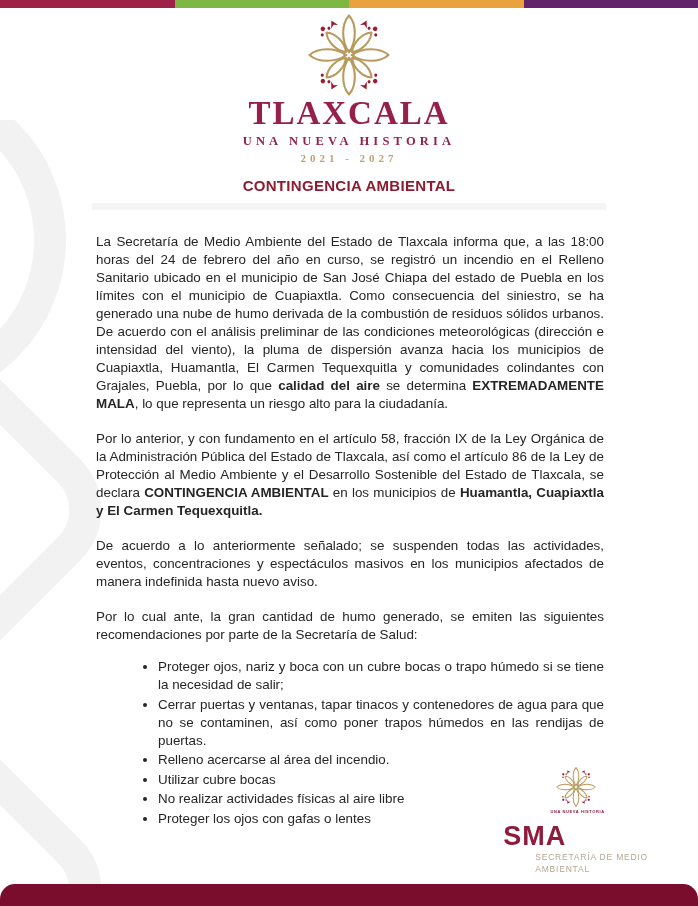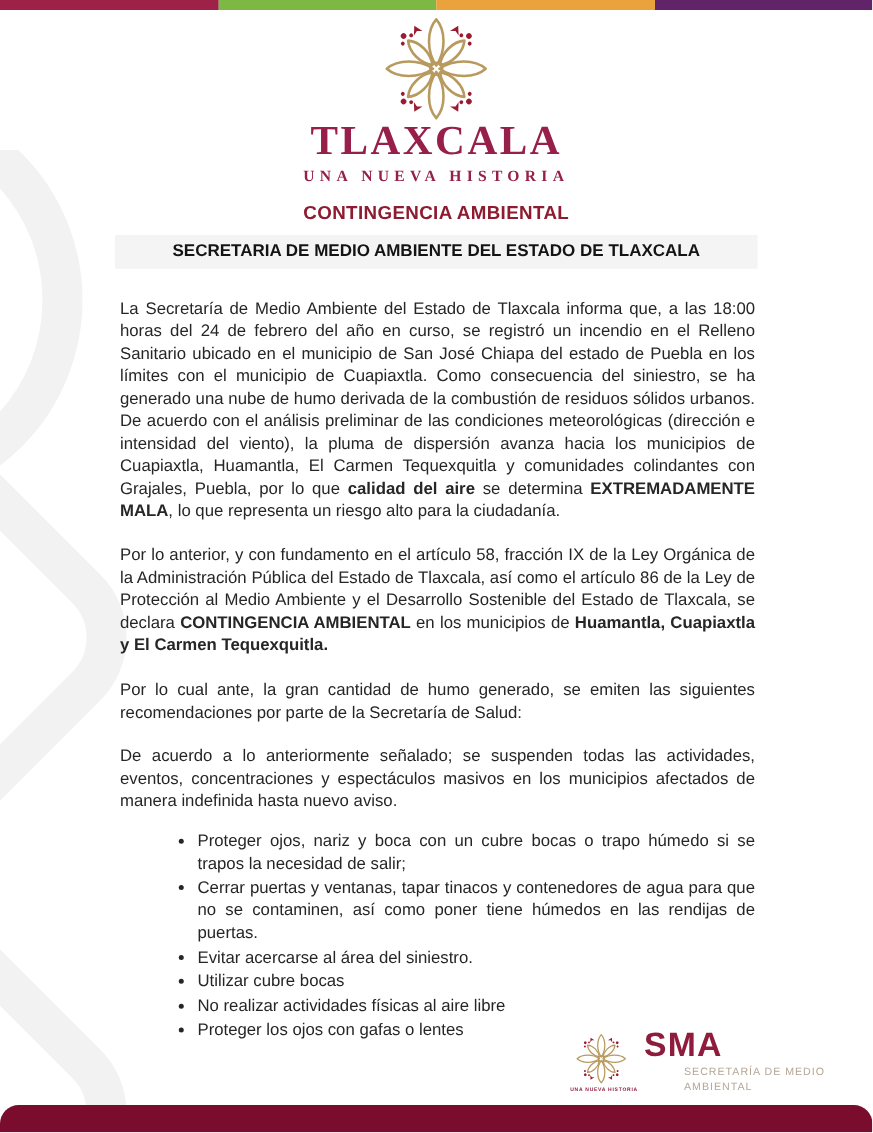--- a/index.html
+++ b/index.html
@@ -49,22 +49,22 @@
   }
   
   .content{margin:23px 94px 0 96px;font-size:13.4px;line-height:1.345;text-align:justify;}
   .content p{margin:4px 0 17px 0;}
   .section-heading{font-weight:bold;margin:28px 0 16px 0;text-align:left;}
   .content ul{margin:-3px 0 0 0;padding-left:62px;}
   .content li{margin-bottom:1.5px;}
   b{font-weight:bold;}
   
   .sma-block{
-    position:absolute;right:38px;bottom:30px;z-index:2;
-    display:flex;align-items:center;gap:9px;
+    position:absolute;right:50px;bottom:30px;z-index:2;
+    display:flex;align-items:center;gap:9px;flex-direction:column;
   }
   .sma-logo-col{text-align:center;width:50px;}
   .sma-flower{width:46px;height:42px;display:block;margin:0 auto;}
   .sma-tiny{font-size:4px;letter-spacing:.6px;color:#8e1c3c;font-weight:bold;white-space:nowrap;margin-top:1px;}
   .sma-acronym{font-weight:bold;font-size:27px;line-height:1;color:#8e1c3c;letter-spacing:1px;}
   .sma-dept{font-size:8.5px;letter-spacing:.8px;color:#b4a694;line-height:1.4;margin-top:2px;margin-left:32px;}
   
   .footer-bar{
     position:absolute;left:0;right:0;bottom:0;height:22px;z-index:2;
     border-radius:15px 15px 0 0;
@@ -134,43 +134,43 @@
   </svg>
 
   <div class="content-root">
 
     <div class="logo-block">
       <svg class="flower-logo" viewBox="0 0 100 100">
           <use href="#flower"></use>
         </svg>
       <div class="wordmark">TLAXCALA</div>
       <div class="logo-tagline">UNA NUEVA HISTORIA</div>
+      <div class="logo-period">2021 - 2027</div>
     </div>
 
     <div class="doc-title">CONTINGENCIA AMBIENTAL</div>
 
     <div class="issuer">
-      <div>SECRETARIA DE MEDIO AMBIENTE DEL ESTADO DE TLAXCALA</div>
     </div>
 
     <div class="content">
 
       <p><span>La Secretaría de Medio Ambiente del Estado de Tlaxcala informa que, a las 18:00 horas del 24 de febrero del año en curso, se registró un incendio en el Relleno Sanitario ubicado en el municipio de San José Chiapa del estado de Puebla en los límites con el municipio de Cuapiaxtla. Como consecuencia del siniestro, se ha generado una nube de humo derivada de la combustión de residuos sólidos urbanos. De acuerdo con el análisis preliminar de las condiciones meteorológicas (dirección e intensidad del viento), la pluma de dispersión avanza hacia los municipios de Cuapiaxtla, Huamantla, El Carmen Tequexquitla y comunidades colindantes con Grajales, Puebla, por lo que </span><b>calidad del aire</b><span> se determina </span><b>EXTREMADAMENTE MALA</b><span>, lo que representa un riesgo alto para la ciudadanía.</span></p>
 
       <p><span>Por lo anterior, y con fundamento en el artículo 58, fracción IX de la Ley Orgánica de la Administración Pública del Estado de Tlaxcala, así como el artículo 86 de la Ley de Protección al Medio Ambiente y el Desarrollo Sostenible del Estado de Tlaxcala, se declara </span><b>CONTINGENCIA AMBIENTAL</b><span> en los municipios de </span><b>Huamantla, Cuapiaxtla y El Carmen Tequexquitla.</b></p>
 
 
+      <p>De acuerdo a lo anteriormente señalado; se suspenden todas las actividades, eventos, concentraciones y espectáculos masivos en los municipios afectados de manera indefinida hasta nuevo aviso.</p>
+
       <p>Por lo cual ante, la gran cantidad de humo generado, se emiten las siguientes recomendaciones por parte de la Secretaría de Salud:</p>
 
-      <p>De acuerdo a lo anteriormente señalado; se suspenden todas las actividades, eventos, concentraciones y espectáculos masivos en los municipios afectados de manera indefinida hasta nuevo aviso.</p>
-
       <ul>
-        <li>Proteger ojos, nariz y boca con un cubre bocas o trapo húmedo si se trapos la necesidad de salir;</li>
-        <li>Cerrar puertas y ventanas, tapar tinacos y contenedores de agua para que no se contaminen, así como poner tiene húmedos en las rendijas de puertas.</li>
-        <li>Evitar acercarse al área del siniestro.</li>
+        <li>Proteger ojos, nariz y boca con un cubre bocas o trapo húmedo si se tiene la necesidad de salir;</li>
+        <li>Cerrar puertas y ventanas, tapar tinacos y contenedores de agua para que no se contaminen, así como poner trapos húmedos en las rendijas de puertas.</li>
+        <li>Relleno acercarse al área del incendio.</li>
         <li>Utilizar cubre bocas</li>
         <li>No realizar actividades físicas al aire libre</li>
         <li>Proteger los ojos con gafas o lentes</li>
       </ul>
 
     </div>
   </div>
 
   <div class="sma-block">
     <div class="sma-logo-col">

